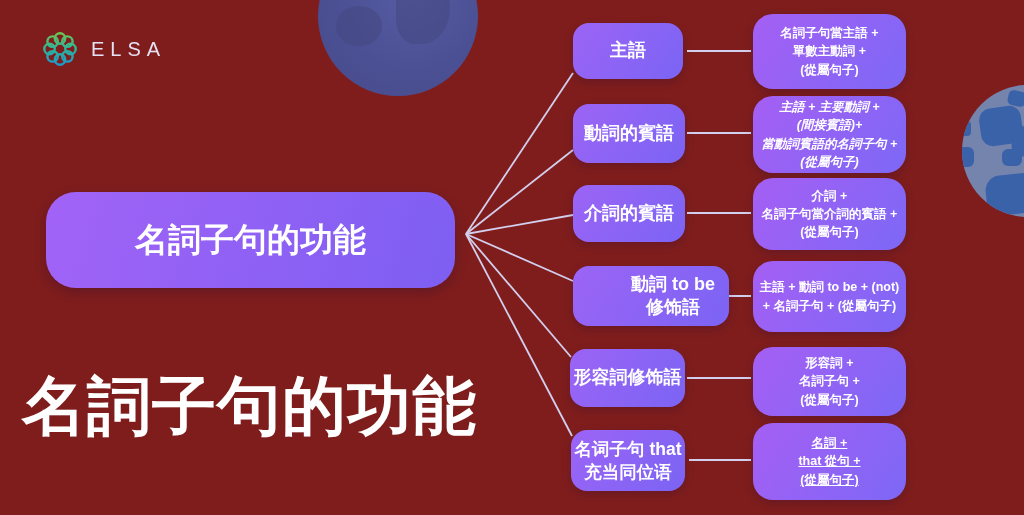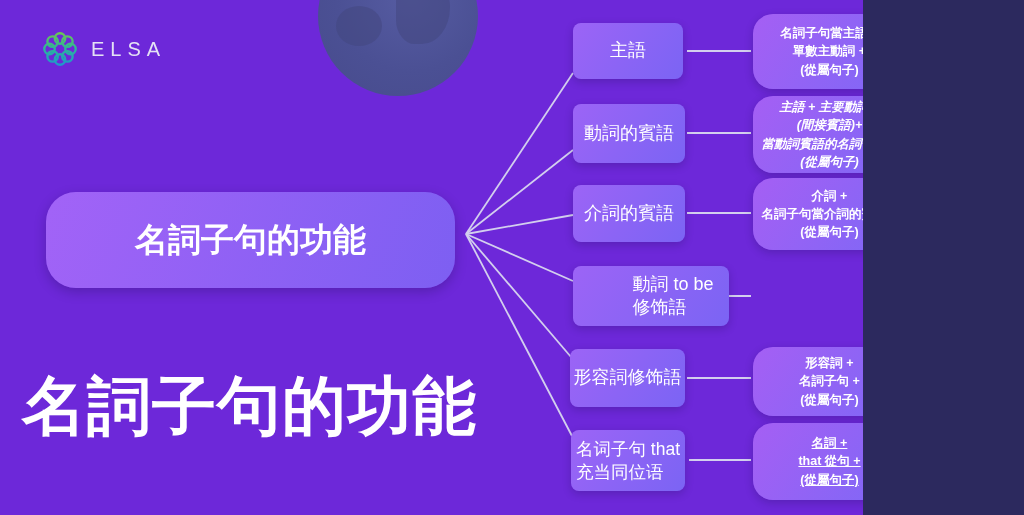--- a/index.html
+++ b/index.html
@@ -1,20 +1,20 @@
 <!DOCTYPE html>
 <html><head>
 <meta charset="utf-8">
 <style>
   html,body{margin:0;padding:0;background:#2c295e;}
   #canvas{
     position:relative;
-    width:863px;height:515px;
+    width:1024px;height:515px;
     overflow:hidden;
-    background:#6d28d9;
+    background:#7f1d1d;
     font-family:"Liberation Sans",sans-serif;
     color:#ffffff;
   }
 
   
   .planet-top{
     position:absolute;left:318px;top:-64px;width:160px;height:160px;
     border-radius:50%;
     background:radial-gradient(circle at 58% 38%, #565ca2 0%, #4b5094 55%, #474b8c 100%);
     overflow:hidden;
@@ -49,25 +49,25 @@
   .main-node{
     position:absolute;left:46px;top:192px;width:409px;height:96px;
     border-radius:30px;
     background:linear-gradient(110deg,#a263f7 0%,#7d5ff2 100%);
     display:flex;align-items:center;justify-content:center;
     font-size:33px;font-weight:bold;
     box-shadow:0 4px 12px rgba(18,12,60,.25);
   }
   .node-box{
     position:absolute;
-    border-radius:8px;
+    border-radius:16px;
     background:linear-gradient(125deg,#9c64f6 0%,#7b64f4 100%);
     display:flex;align-items:center;justify-content:center;
-    font-size:18px;font-weight:normal;line-height:1.3;
-    white-space:pre-line;
+    font-size:18px;font-weight:bold;line-height:1.3;
+    text-align:center;white-space:pre-line;
     box-shadow:0 3px 9px rgba(18,12,60,.22);
   }
   .detail-box{
     position:absolute;left:753px;width:153px;
     border-radius:20px;
     background:linear-gradient(125deg,#a55ff4 0%,#7d68f6 100%);
     display:flex;align-items:center;justify-content:center;
     font-size:12.5px;font-weight:bold;line-height:1.45;
     text-align:center;white-space:pre-line;
     padding:12px 6px;box-sizing:border-box;
@@ -166,20 +166,22 @@
   <div class="detail-box d1">名詞子句當主語 +
 單數主動詞 +
 (從屬句子)</div>
   <div class="detail-box d2">主語 + 主要動詞 +
 (間接賓語)+
 當動詞賓語的名詞子句 +
 (從屬句子)</div>
   <div class="detail-box d3">介詞 +
 名詞子句當介詞的賓語 +
 (從屬句子)</div>
+  <div class="detail-box d4">主語 + 動詞 to be + (not)
++  名詞子句 + (從屬句子)</div>
   <div class="detail-box d5">形容詞 +
 名詞子句 +
 (從屬句子)</div>
   <div class="detail-box d6">名詞 +
 that 從句 +
 (從屬句子)</div>
 
   <div class="headline">名詞子句的功能</div>
 
 </div>

